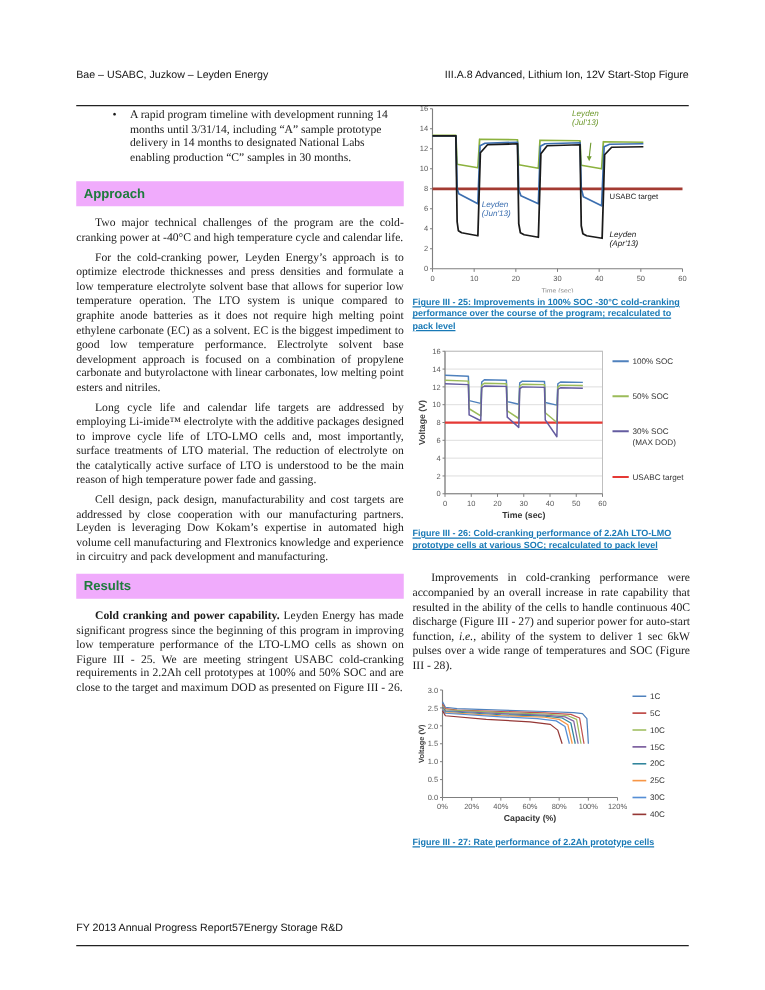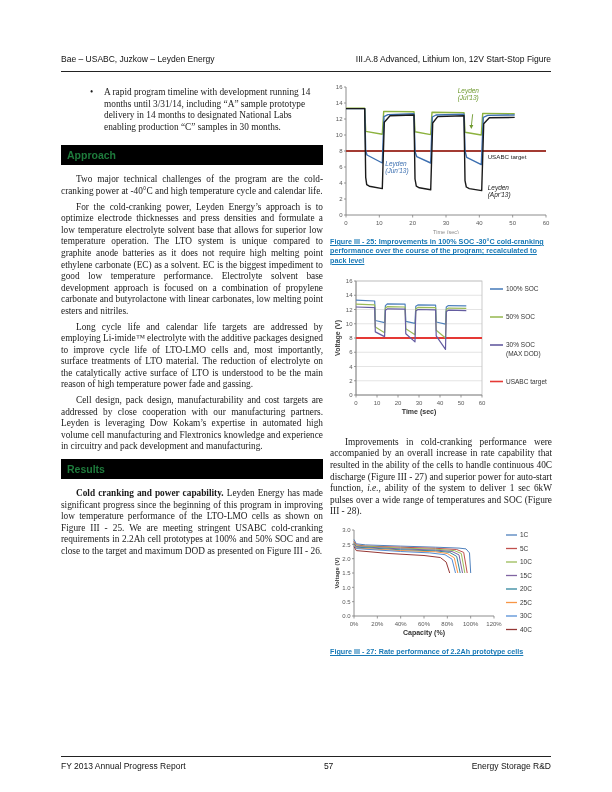--- a/index.html
+++ b/index.html
@@ -1,32 +1,32 @@
 <!DOCTYPE html>
 <html><head>
 <meta charset="utf-8">
 <style>
   html,body{margin:0;padding:0;background:#ffffff;}
   .page{position:relative;width:612px;height:792px;background:#ffffff;overflow:hidden;
         font-family:"Liberation Serif", serif;color:#1a1a1a;}
   
   .hdr{position:absolute;left:61px;top:54px;width:490px;font-family:"Liberation Sans",sans-serif;
        font-size:8.5px;color:#111;display:flex;justify-content:space-between;
-       border-bottom:1px solid #222;padding-bottom:7px;}
+       border-bottom:1px solid #222;padding-bottom:20px;}
   .ftr{position:absolute;left:61px;top:737px;width:490px;font-family:"Liberation Sans",sans-serif;
-       font-size:8.5px;color:#111;display:flex;justify-content:space-between;align-items:flex-start;margin-top:24px;}
+       font-size:8.5px;color:#111;display:flex;align-items:flex-start;}
   .ftr-rule{position:absolute;left:61px;top:756px;width:490px;border-top:1px solid #222;}
   
   .col-left{position:absolute;left:61px;top:84px;width:262px;}
   .col-right{position:absolute;left:330px;top:84px;width:222px;}
   
   .bullet-item{position:relative;padding-left:43px;font-size:9.3px;line-height:11.6px;
                text-align:left;margin:3px 0 12px 0;}
   .bullet-item .dot{position:absolute;left:29px;top:0;}
-  .sec-hdr{background:#000000;color:#1e7b3c;font-family:"Liberation Sans",sans-serif;
+  .sec-hdr{background:#f0abfc;color:#1e7b3c;font-family:"Liberation Sans",sans-serif;
            font-weight:bold;font-size:10.5px;padding:4px 6px 4px 6px;margin:6px 0 9px 0;}
   p.body{font-size:9.3px;line-height:11.6px;text-align:justify;text-indent:15px;margin:0 0 4px 0;}
   .bold-lead{font-weight:bold;}
   
   .fig-caption{font-family:"Liberation Sans",sans-serif;font-weight:bold;color:#1879b6;
                font-size:7.2px;line-height:9.3px;text-align:left;margin:3px 0 12px 0;text-decoration:underline;}
   .fig-caption.single{margin-bottom:6px;}
   p.body-rc{font-size:9.3px;line-height:11.6px;text-align:justify;text-indent:15px;margin:18px 0 8px 0;}
   .chart-wrap{margin:0;}
   svg{display:block;}
@@ -169,20 +169,21 @@
           <text x="176" y="14.2" font-size="6.5" fill="#333" text-anchor="start" font-family="&quot;Liberation Sans&quot;, sans-serif">100% SOC</text>
           <line x1="160" y1="40" x2="173" y2="40" stroke="#9bbb59" stroke-width="1.6"></line>
           <text x="176" y="42.2" font-size="6.5" fill="#333" text-anchor="start" font-family="&quot;Liberation Sans&quot;, sans-serif">50% SOC</text>
           <line x1="160" y1="68" x2="173" y2="68" stroke="#645ca0" stroke-width="1.6"></line>
           <text x="176" y="70.2" font-size="6.5" fill="#333" text-anchor="start" font-family="&quot;Liberation Sans&quot;, sans-serif">30% SOC</text>
           <text x="176" y="78.7" font-size="6.5" fill="#333" text-anchor="start" font-family="&quot;Liberation Sans&quot;, sans-serif">(MAX DOD)</text>
           <line x1="160" y1="104.5" x2="173" y2="104.5" stroke="#e53935" stroke-width="1.6"></line>
           <text x="176" y="106.7" font-size="6.5" fill="#333" text-anchor="start" font-family="&quot;Liberation Sans&quot;, sans-serif">USABC target</text>
         </svg>
     </div>
+    <div class="fig-caption">Figure III - 26: Cold-cranking performance of 2.2Ah LTO-LMO prototype cells at various SOC; recalculated to pack level</div>
 
     <p class="body-rc"><span>Improvements in cold-cranking performance were accompanied by an overall increase in rate capability that resulted in the ability of the cells to handle continuous 40C discharge (Figure III - 27) and superior power for auto-start function, </span><i>i.e.</i><span>, ability of the system to deliver 1 sec 6kW pulses over a wide range of temperatures and SOC (Figure III - 28).</span></p>
 
     <div class="chart-wrap" style="margin-top:6px;">
       <svg width="222" height="112">
           <line x1="24" y1="4" x2="24" y2="90" stroke="#7f7f7f" stroke-width="0.9"></line>
           <line x1="24" y1="90" x2="164" y2="90" stroke="#7f7f7f" stroke-width="0.9"></line>
           <line x1="22" y1="90" x2="24" y2="90" stroke="#7f7f7f" stroke-width="0.8"></line>
           <text x="20.5" y="92.2" font-size="6" fill="#595959" text-anchor="end" font-family="&quot;Liberation Sans&quot;, sans-serif">0.0</text>
           <line x1="22" y1="75.66666666666667" x2="24" y2="75.66666666666667" stroke="#7f7f7f" stroke-width="0.8"></line>

